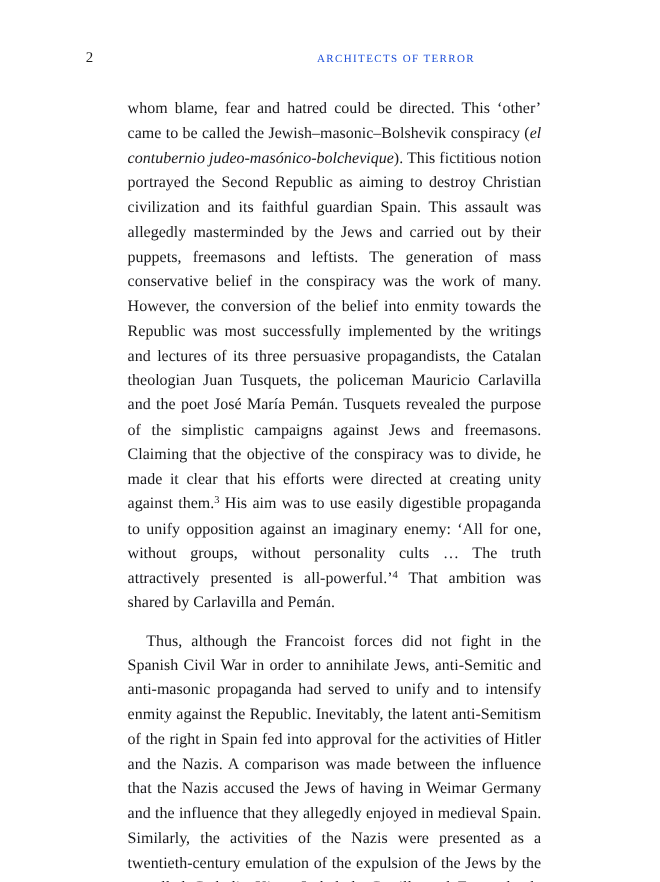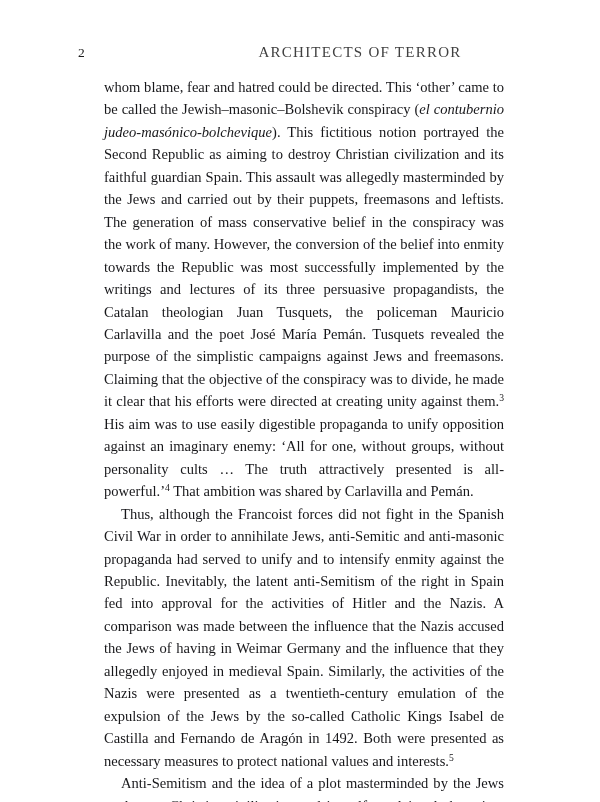--- a/index.html
+++ b/index.html
@@ -36,38 +36,38 @@
     font-size: 13.5px;
     line-height: 1;
     letter-spacing: 0.2px;
     color: #1a1a1a;
     width: 120px;
     text-align: left;
   }
   .head-title {
     flex: 1;
     text-align: center;
-    font-size: 15px;
+    font-size: 10px;
     line-height: 1;
     letter-spacing: 1.25px;
-    color: #404040;
+    color: #1d4ed8;
     margin-left: -120px;
     padding-left: 120px;
     white-space: nowrap;
   }
 
   
   .textblock {
     position: absolute;
     left: 104px;
     top: 76px;
     width: 400px;
   }
   p.para {
-    margin: 0;
+    margin: 12px;
     text-align: justify;
     text-justify: inter-word;
     font-size: 14.55px;
     line-height: 22.45px;
     color: #17171a;
     hyphens: none;
     -webkit-hyphens: none;
   }
   p.indent {
     text-indent: 17px;

